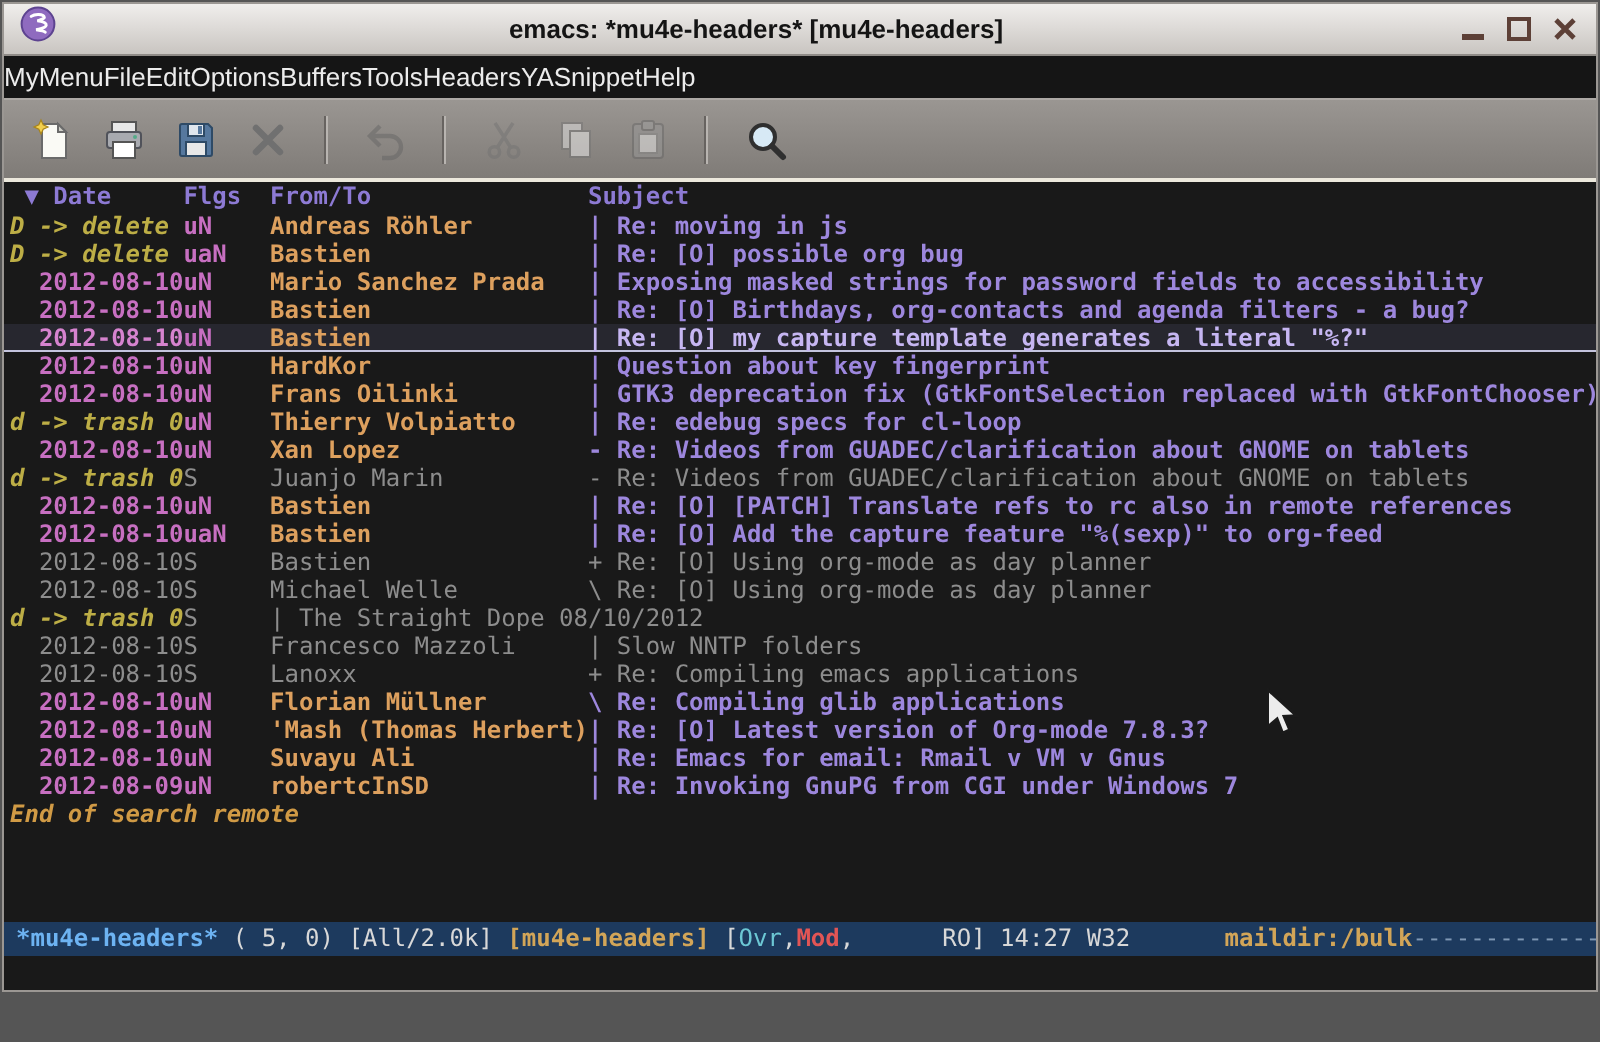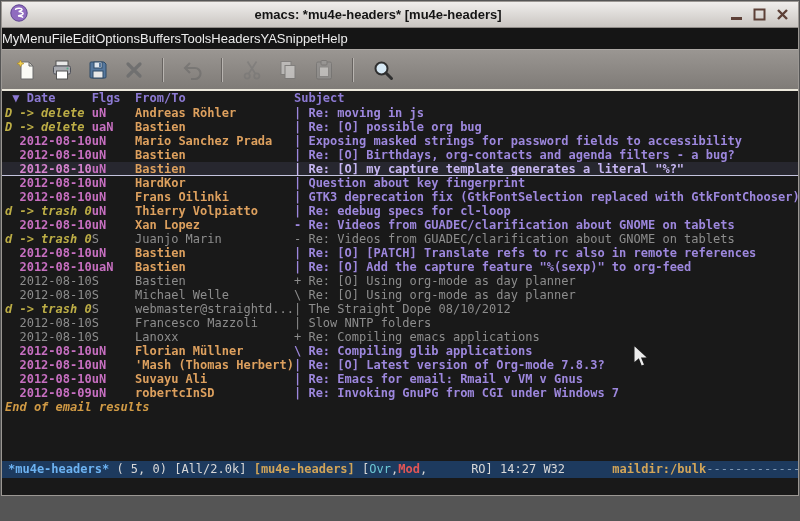--- a/index.html
+++ b/index.html
@@ -286,21 +286,20 @@
         </div>
         <div class="msg-row face-read">
           <span class="col-date">  2012-08-10</span>
           <span class="col-flags">S</span>
           <span class="col-from">Michael Welle</span>
           <span class="col-subject">\ Re: [O] Using org-mode as day planner</span>
         </div>
         <div class="msg-row face-read">
           <span class="col-date marked">d -&gt; trash 0</span>
           <span class="col-flags">S</span>
-          <span class="col-from">webmaster@straightd...</span>
           <span class="col-subject">| The Straight Dope 08/10/2012</span>
         </div>
         <div class="msg-row face-read">
           <span class="col-date">  2012-08-10</span>
           <span class="col-flags">S</span>
           <span class="col-from">Francesco Mazzoli</span>
           <span class="col-subject">| Slow NNTP folders</span>
         </div>
         <div class="msg-row face-read">
           <span class="col-date">  2012-08-10</span>
@@ -326,21 +325,21 @@
           <span class="col-from">Suvayu Ali</span>
           <span class="col-subject">| Re: Emacs for email: Rmail v VM v Gnus</span>
         </div>
         <div class="msg-row face-unread">
           <span class="col-date">  2012-08-09</span>
           <span class="col-flags">uN</span>
           <span class="col-from">robertcInSD</span>
           <span class="col-subject">| Re: Invoking GnuPG from CGI under Windows 7</span>
         </div>
       </div>
-    <div class="end-marker">End of email results</div>
+    <div class="end-marker">End of search remote</div>
   </div>
 
   <div class="modeline" id="modeline"><span class="ml-buffer-name">*mu4e-headers*</span><span class="ml-plain"> ( 5, 0) </span><span class="ml-plain">[All/2.0k] </span><span class="ml-major-mode">[mu4e-headers]</span><span class="ml-plain"> [</span><span class="ml-overwrite">Ovr</span><span class="ml-plain">,</span><span class="ml-modified">Mod</span><span class="ml-plain">,</span><span class="ml-read-only">RO</span><span class="ml-plain">] </span><span class="ml-plain">14:27 </span><span class="ml-plain">W32 </span><span class="ml-folder">maildir:/bulk</span><span class="ml-dashes">------------------------------</span></div>
   <div class="echo"></div>
 
   <div class="mouse">
     <svg width="18" height="26" viewBox="0 0 12 18">
         <path d="M1 0.5 L1 13.5 L4.3 10.7 L6.2 15.6 L8.7 14.5 L6.7 9.8 L11 9.6 Z" fill="#ececec" stroke="#1a1a1a" stroke-width="1"></path>
       </svg>
   </div>

